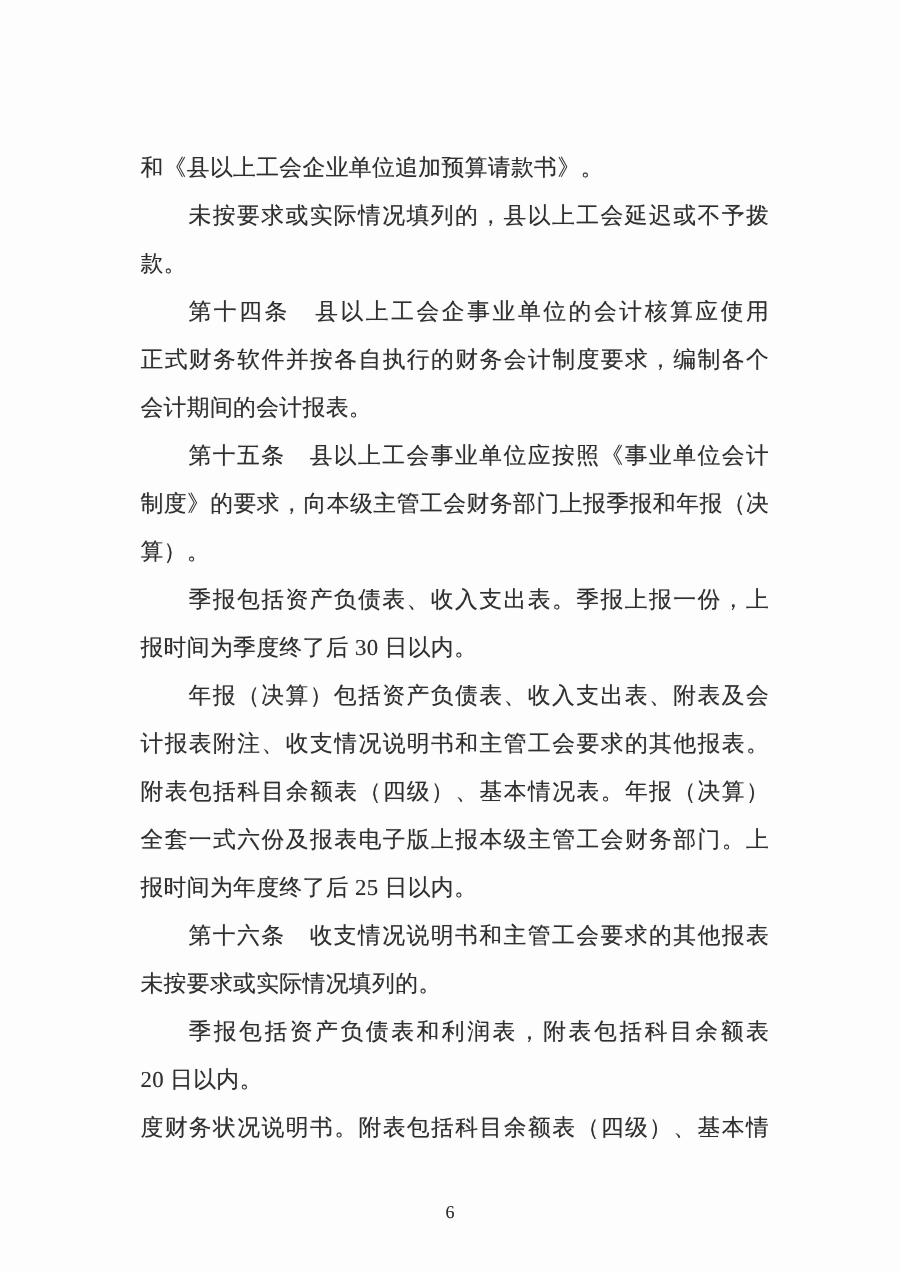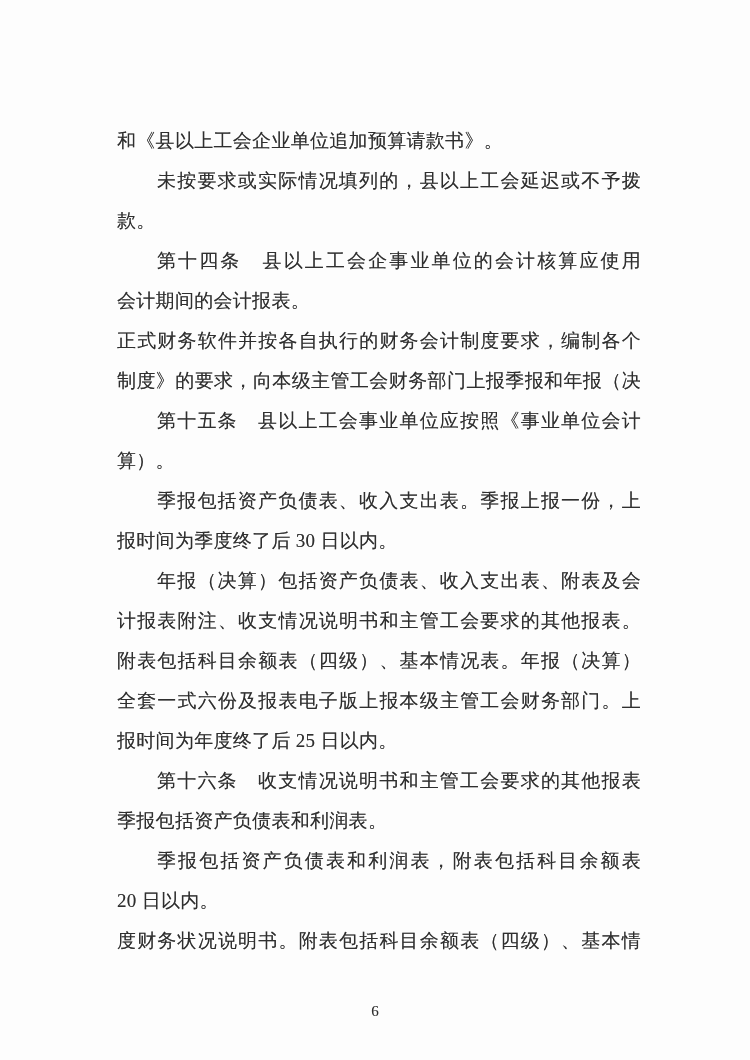--- a/index.html
+++ b/index.html
@@ -53,32 +53,32 @@
 </style>
 </head>
 <body style="background: rgb(253, 253, 253); color: rgb(47, 47, 47);">
 
 <div class="page" style="background: rgb(253, 253, 253);">
   <div class="doc">
       <div class="line">和《县以上工会企业单位追加预算请款书》。</div>
       <div class="line indent fill">未按要求或实际情况填列的，县以上工会延迟或不予拨</div>
       <div class="line">款。</div>
       <div class="line indent fill">第十四条　县以上工会企事业单位的会计核算应使用</div>
+      <div class="line fill">正式财务软件并按各自执行的财务会计制度要求，编制各个</div>
       <div class="line">会计期间的会计报表。</div>
-      <div class="line fill">正式财务软件并按各自执行的财务会计制度要求，编制各个</div>
+      <div class="line indent fill">第十五条　县以上工会事业单位应按照《事业单位会计</div>
       <div class="line fill">制度》的要求，向本级主管工会财务部门上报季报和年报（决</div>
-      <div class="line indent fill">第十五条　县以上工会事业单位应按照《事业单位会计</div>
       <div class="line">算）。</div>
       <div class="line indent fill">季报包括资产负债表、收入支出表。季报上报一份，上</div>
       <div class="line">报时间为季度终了后 30 日以内。</div>
       <div class="line indent fill">年报（决算）包括资产负债表、收入支出表、附表及会</div>
       <div class="line fill">计报表附注、收支情况说明书和主管工会要求的其他报表。</div>
       <div class="line fill">附表包括科目余额表（四级）、基本情况表。年报（决算）</div>
       <div class="line fill">全套一式六份及报表电子版上报本级主管工会财务部门。上</div>
       <div class="line">报时间为年度终了后 25 日以内。</div>
       <div class="line indent fill">第十六条　收支情况说明书和主管工会要求的其他报表</div>
-      <div class="line">季报包括资产负债表和利润表。</div>
+      <div class="line">未按要求或实际情况填列的。</div>
       <div class="line indent fill">季报包括资产负债表和利润表，附表包括科目余额表</div>
       <div class="line">20 日以内。</div>
       <div class="line fill">度财务状况说明书。附表包括科目余额表（四级）、基本情</div>
     </div>
   <div class="pagenum">6</div>
 </div>
 
 </body></html>

